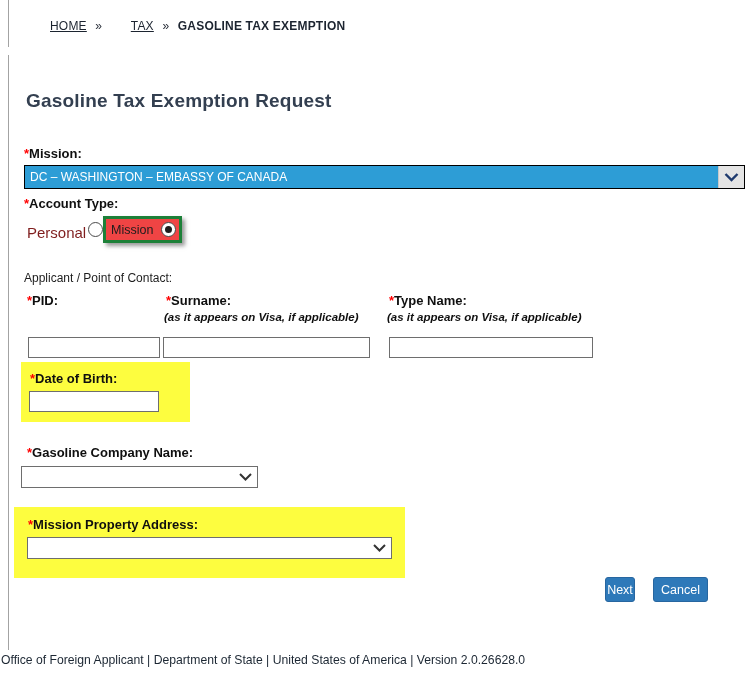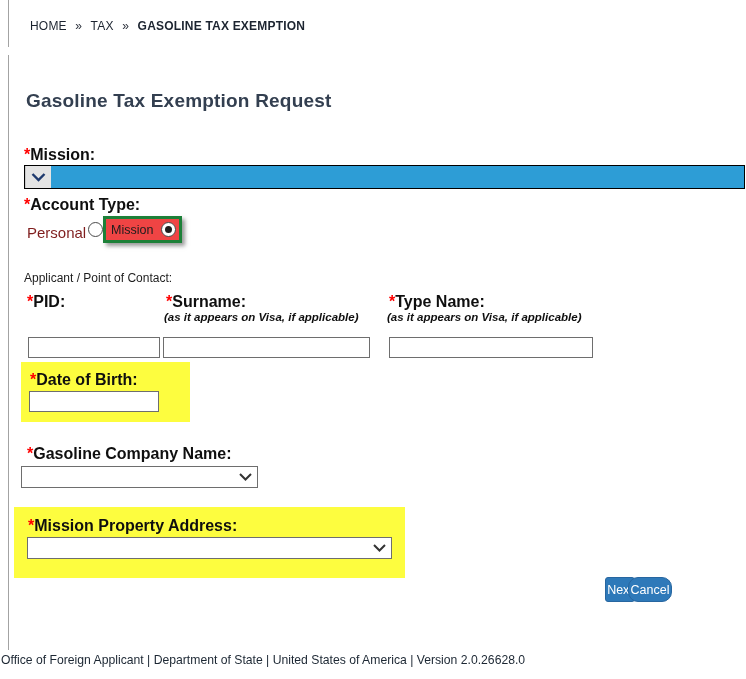--- a/index.html
+++ b/index.html
@@ -8,27 +8,27 @@
     font-family:"Liberation Sans", sans-serif;
     width:746px; height:679px; position:relative; overflow:hidden;
     color:#111;
   }
   .vline { position:absolute; left:8px; width:1px; background:#a3a3a3; }
   .vline-top { top:0; height:47px; }
   .vline-main { top:55px; height:595px; }
 
   
   .breadcrumb { position:absolute; left:30px; top:19px; font-size:12px; color:#1c2430; letter-spacing:.2px; }
-  .breadcrumb a { color:#1c2430; cursor:pointer; font-weight:400; }
+  .breadcrumb a { color:#1c2430; text-decoration:underline; cursor:pointer; font-weight:400;margin-left:20px; }
   .breadcrumb .sep { margin:0 5px; color:#2a2f3a; }
   .breadcrumb .current { font-weight:bold; }
 
   .page-title { position:absolute; left:26px; top:90px; font-size:19px; font-weight:bold; color:#333f50; letter-spacing:.2px;text-align:right; }
 
-  .field-label { position:absolute; font-size:16px; font-weight:bold; color:#0f0f0f; white-space:nowrap; }
+  .field-label { position:absolute; font-size:13px; font-weight:bold; color:#0f0f0f; white-space:nowrap; }
   .req { color:#ff0000; font-weight:bold; }
 
   .lbl-mission { left:24px; top:146px; }
   .lbl-account { left:24px; top:196px; }
   .lbl-pid { left:27px; top:293px; }
   .lbl-surname { left:166px; top:293px; }
   .lbl-given { left:389px; top:293px; }
   .lbl-dob { left:30px; top:371px; }
   .lbl-gas { left:27px; top:445px; }
   .lbl-addr { left:28px; top:517px; }
@@ -83,21 +83,21 @@
   .dd .dd-value { flex:1; font-size:12px; padding-left:4px; color:#111; }
   .dd .dd-arrow { width:24px; display:flex; align-items:center; justify-content:center; }
   .dd-gas { left:21px; top:466px; width:237px; }
   .dd-addr { left:27px; top:537px; width:365px; }
 
   
   .btn { position:absolute; top:577px; height:25px; background:#2e79b9; border:1px solid #2766a0;
     border-radius:3px; color:#fff; font-family:"Liberation Sans", sans-serif; font-size:12.5px;
     cursor:pointer; padding:0; }
   .btn-next { left:605px; width:30px; }
-  .btn-cancel { left:628px; width:44px;border-radius:10px; }
+  .btn-cancel { left:653px; width:55px; }
 
   .footer { position:absolute; left:1px; top:653px; font-size:12.2px; color:#1c2733; white-space:nowrap; }
 </style>
 </head>
 <body>
 
 <div class="vline vline-top"></div>
 <div class="vline vline-main"></div>
 
 <div class="breadcrumb">
@@ -105,20 +105,21 @@
   <span class="sep">»</span>
   <a>TAX</a>
   <span class="sep">»</span>
   <span class="current">GASOLINE TAX EXEMPTION</span>
 </div>
 
 <div class="page-title">Gasoline Tax Exemption Request</div>
 
 <div class="field-label lbl-mission"><span class="req">*</span><span>Mission:</span></div>
 <div class="mission-select">
+  <div class="mission-select-value">DC – WASHINGTON – EMBASSY OF CANADA</div>
   <div class="arrow-btn">
     <svg width="15" height="9" viewBox="0 0 15 9">
         <polyline points="1.5,1 7.5,7 13.5,1" fill="none" stroke="#1e3a6e" stroke-width="2.4"></polyline>
       </svg>
   </div>
 </div>
 
 <div class="field-label lbl-account"><span class="req">*</span><span>Account Type:</span></div>
 <span class="radio-text personal-text">Personal</span>
 <span class="radio radio-personal"></span>

